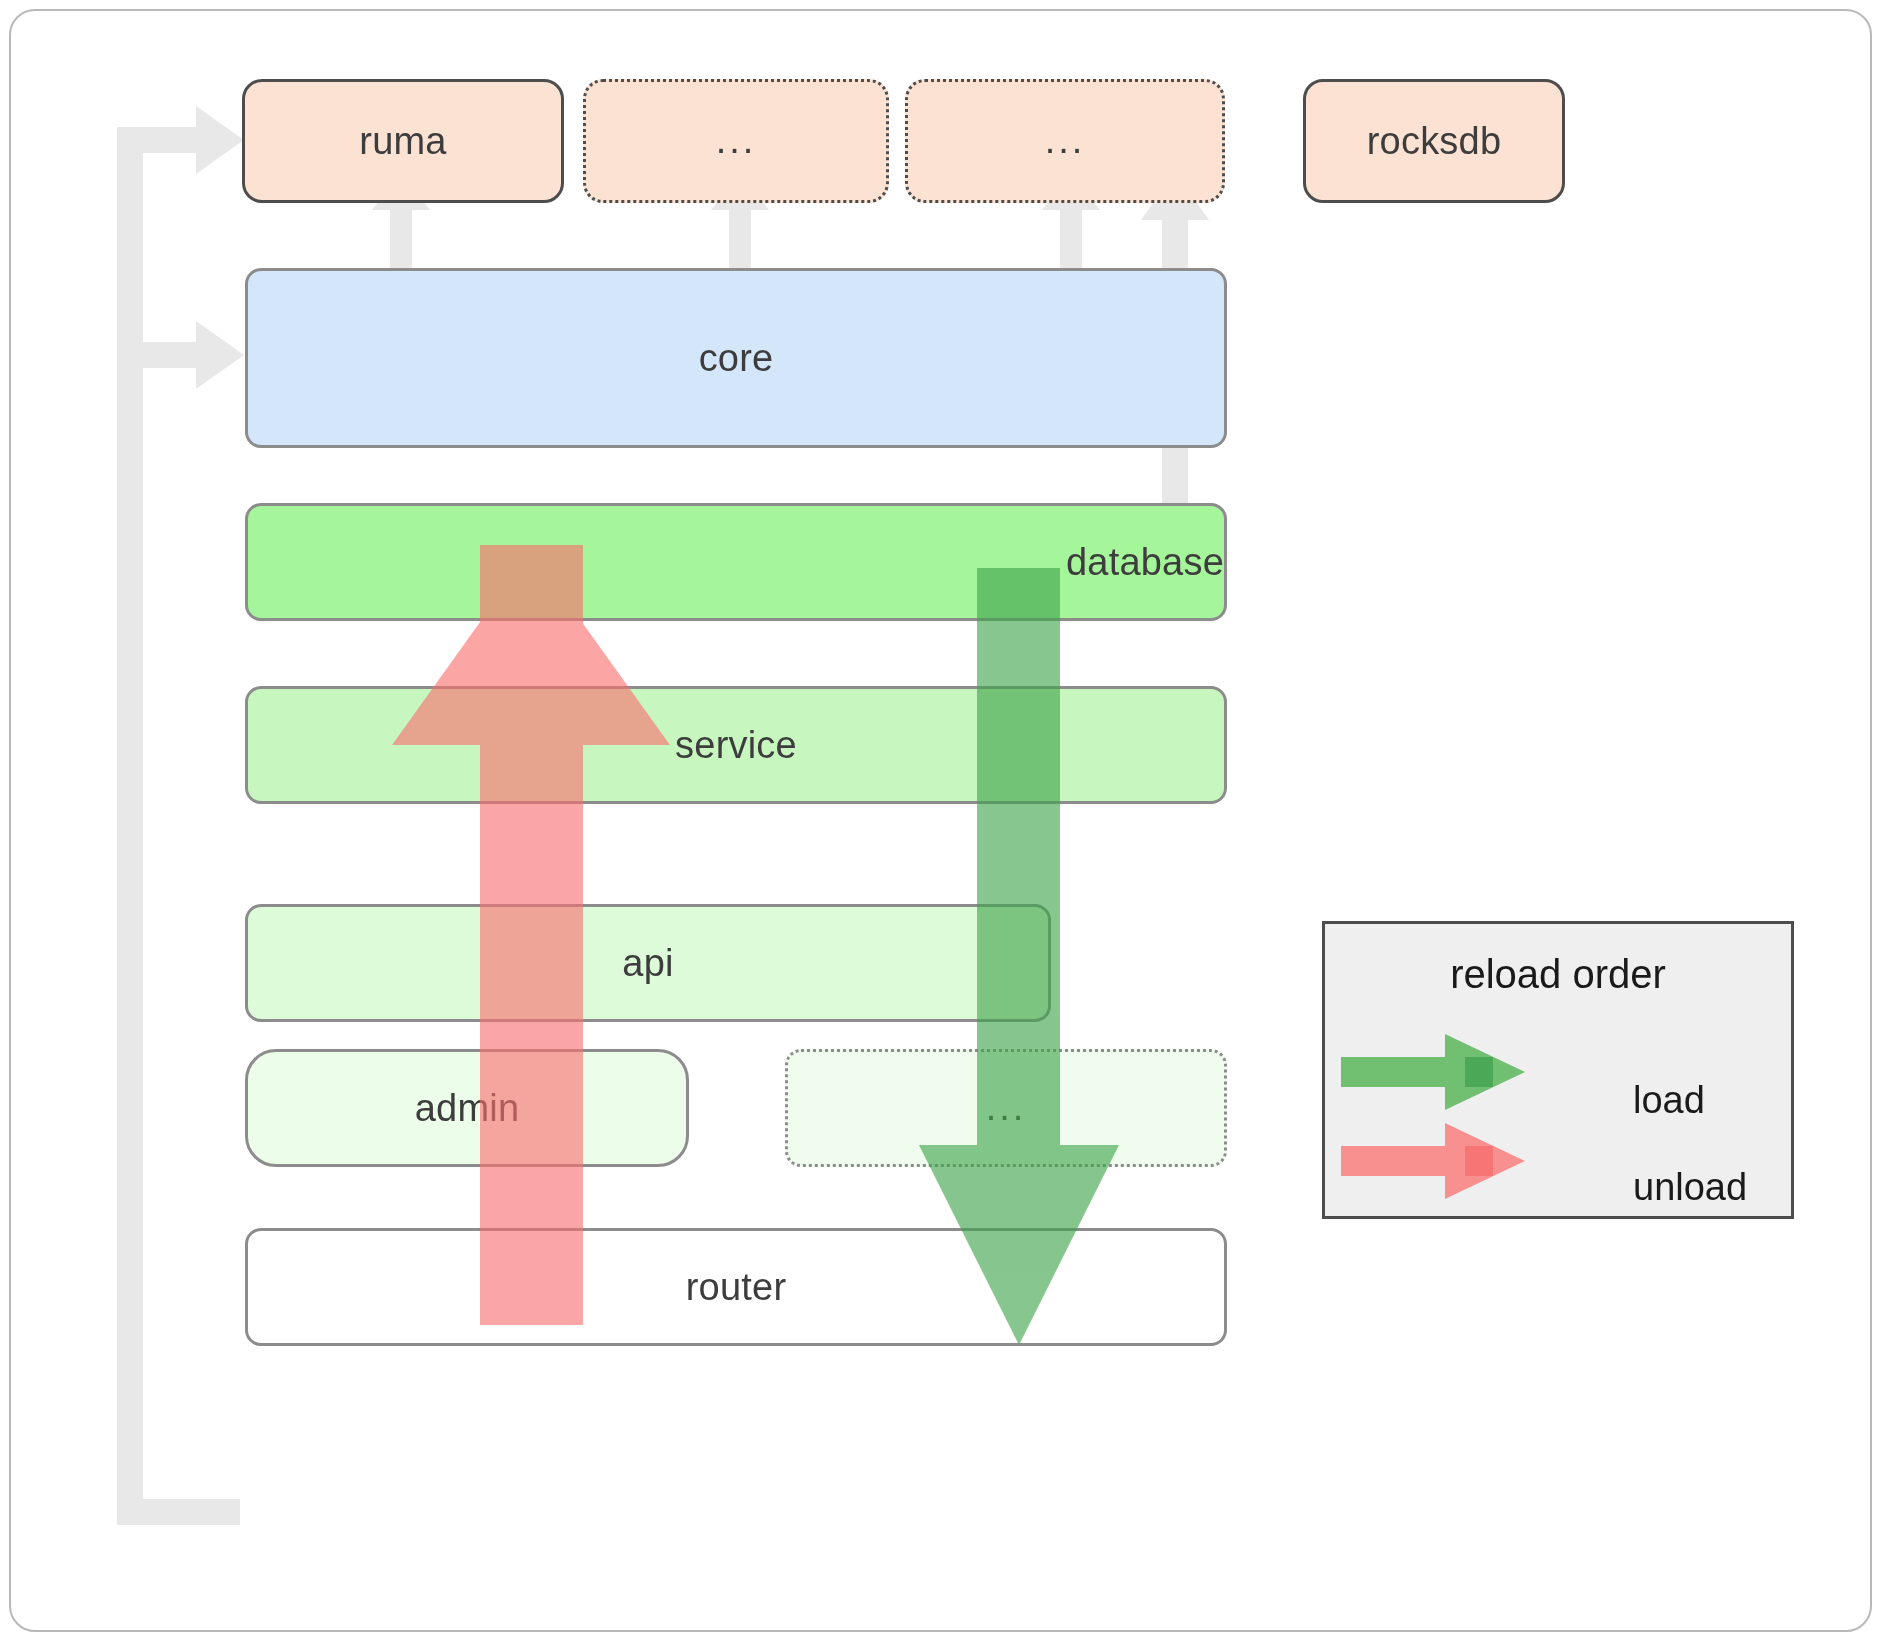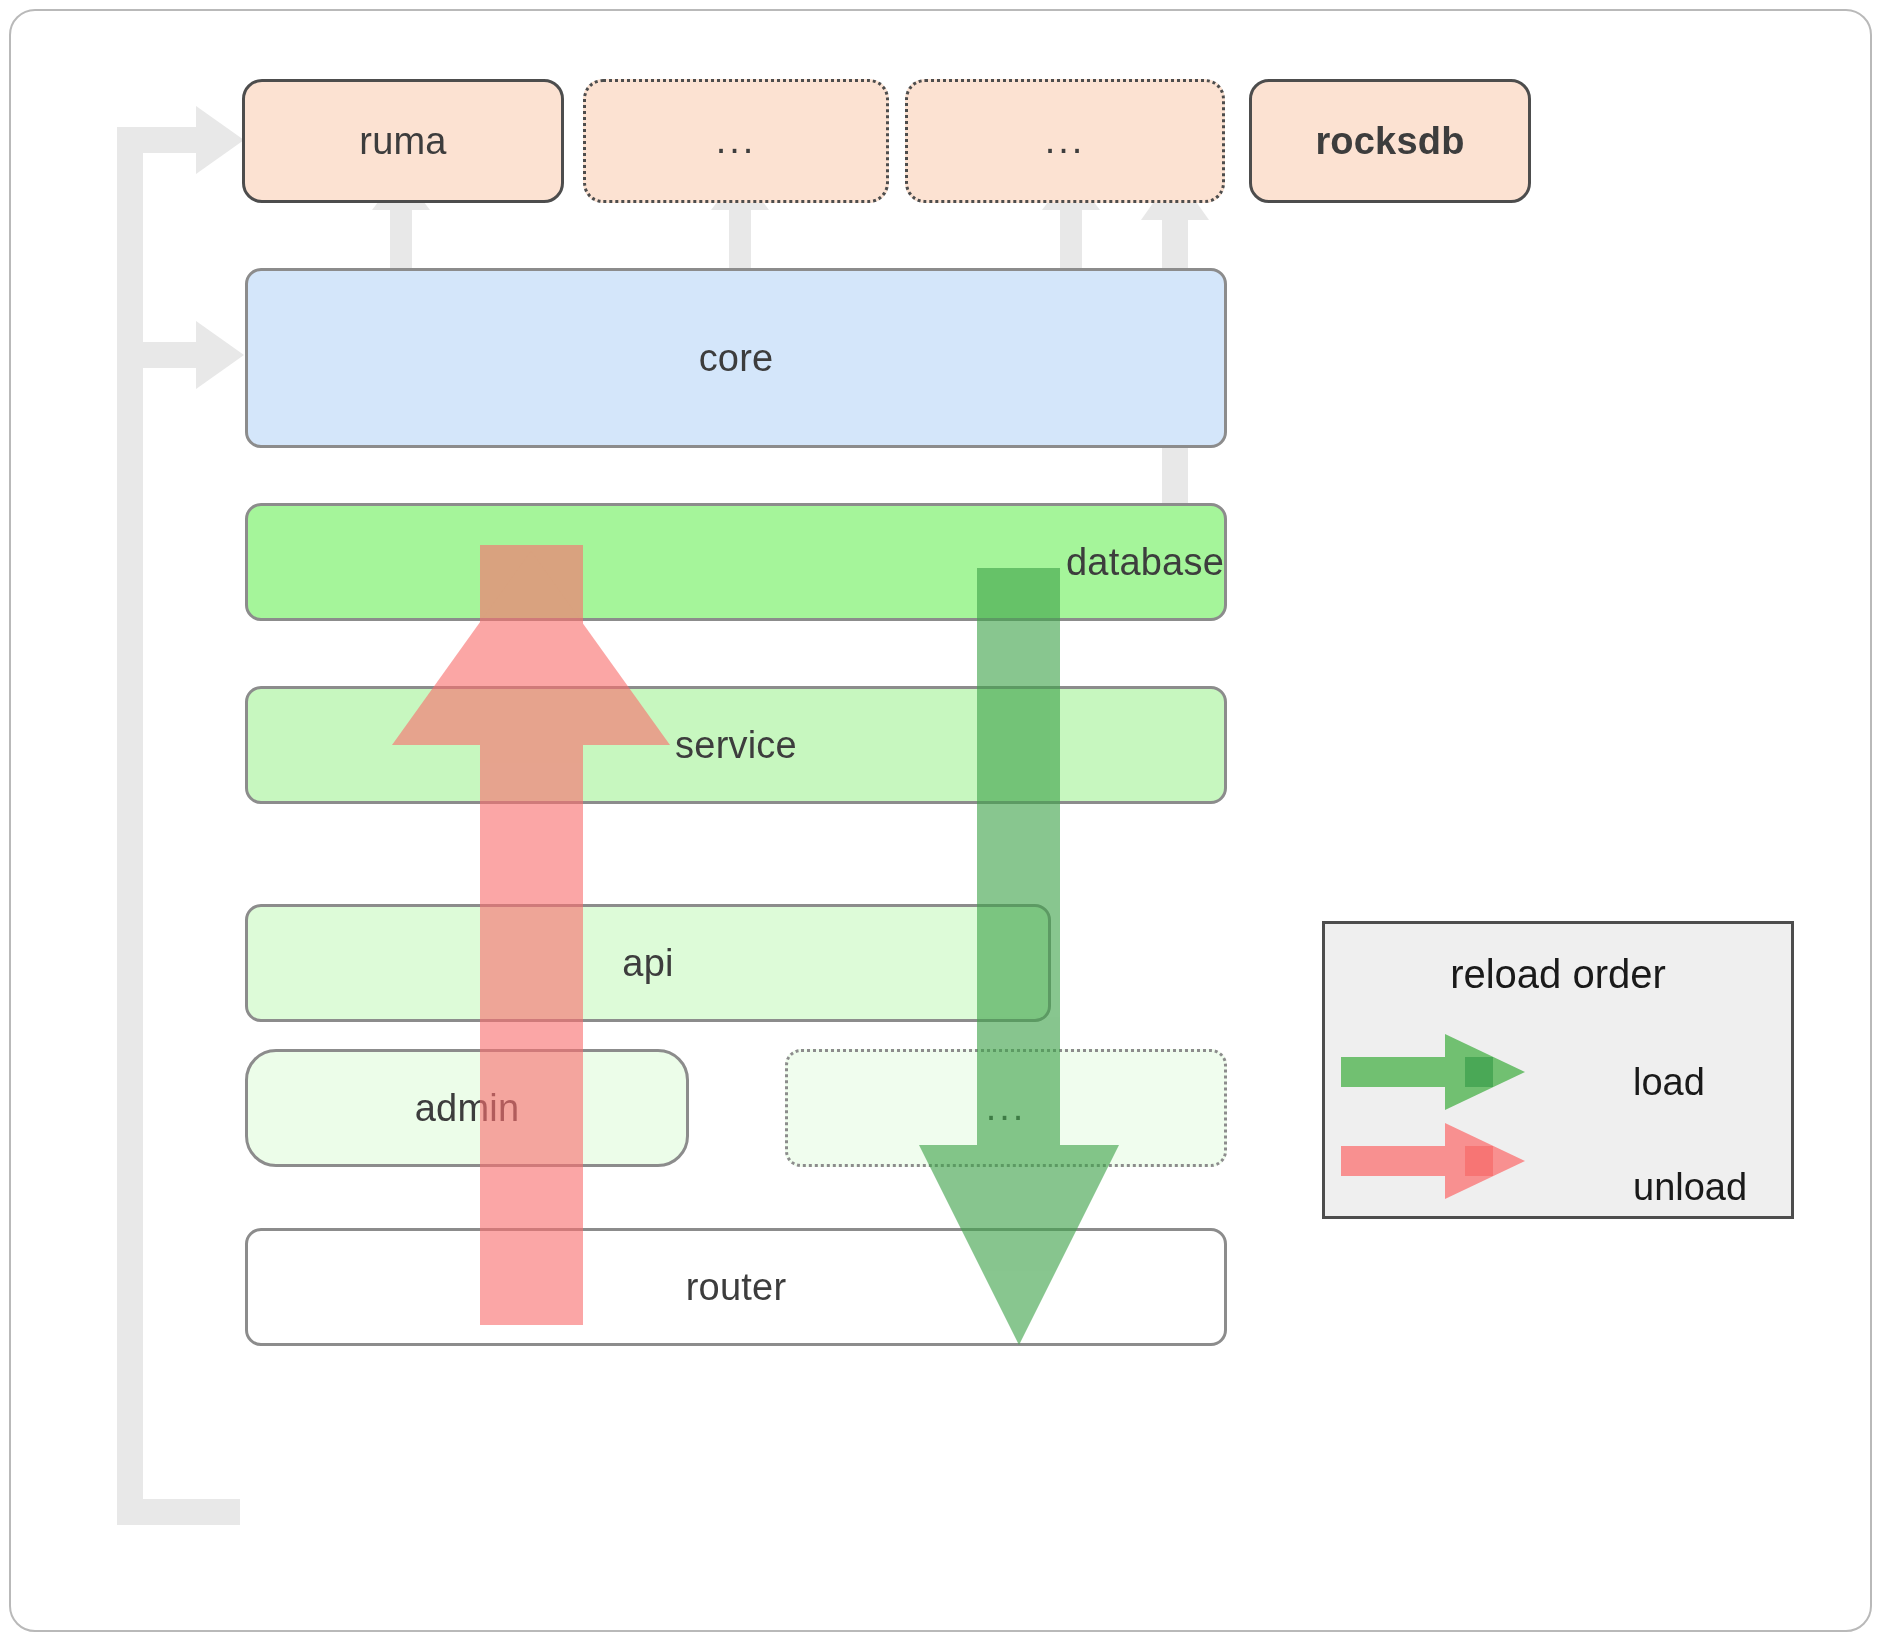--- a/index.html
+++ b/index.html
@@ -55,21 +55,21 @@
     position:absolute;left:1322px;top:921px;width:472px;height:298px;
     background:#efefef;border:3px solid #4d4d4d;box-sizing:border-box;
   }
   .legend-title{
     position:absolute;left:0;top:28px;width:100%;text-align:center;
     font-size:40px;color:#1a1a1a;
   }
   .legend-label{
     position:absolute;font-size:38px;color:#1a1a1a;
   }
-  .legend-label.load{left:308px;top:137px;}
+  .legend-label.load{left:308px;top:155px;}
   .legend-label.unload{left:308px;top:242px;}
 </style>
 </head>
 <body>
 
 <div id="root">
   <div class="panel"></div>
 
   <svg class="layer below" viewBox="0 0 1883 1643">
 
@@ -95,21 +95,21 @@
   </div>
 
   <div class="node node-top dotted" style="left:583px;top:79px;width:306px;height:124px;">
     <span class="dots">...</span>
   </div>
 
   <div class="node node-top dotted" style="left:905px;top:79px;width:320px;height:124px;">
     <span class="dots">...</span>
   </div>
 
-  <div class="node node-top" style="left:1249px;top:79px;width:282px;height:124px;font-weight:bold;">
+  <div class="node node-top" style="left:1303px;top:79px;width:262px;height:124px;">
     <span>rocksdb</span>
   </div>
 
   <div class="node node-core" style="left:245px;top:268px;width:982px;height:180px;">
     <span>core</span>
   </div>
 
   <div class="node node-db" style="left:245px;top:503px;width:982px;height:118px;">
     <span>database</span>
   </div>

